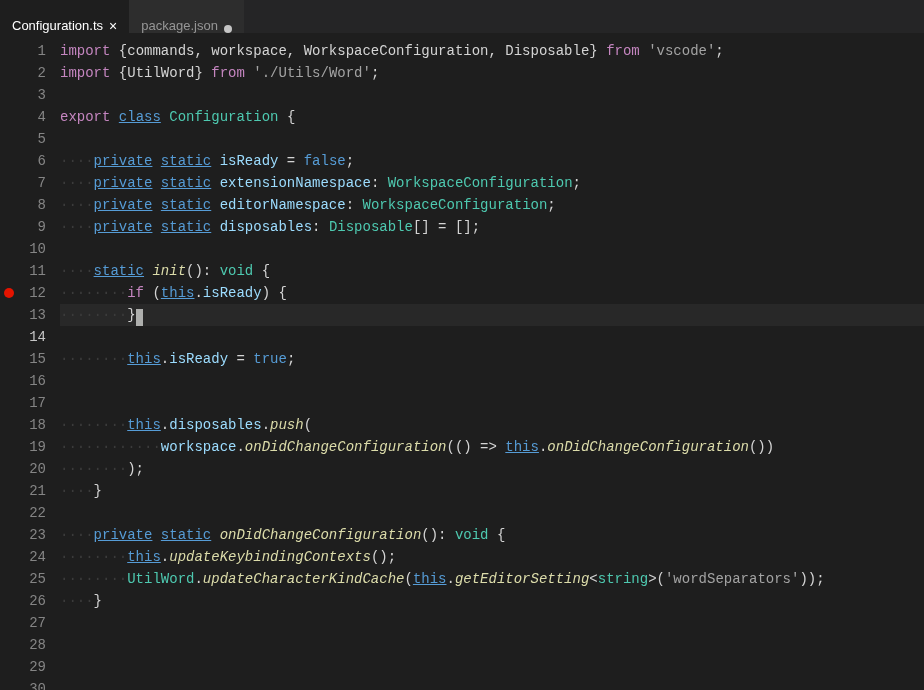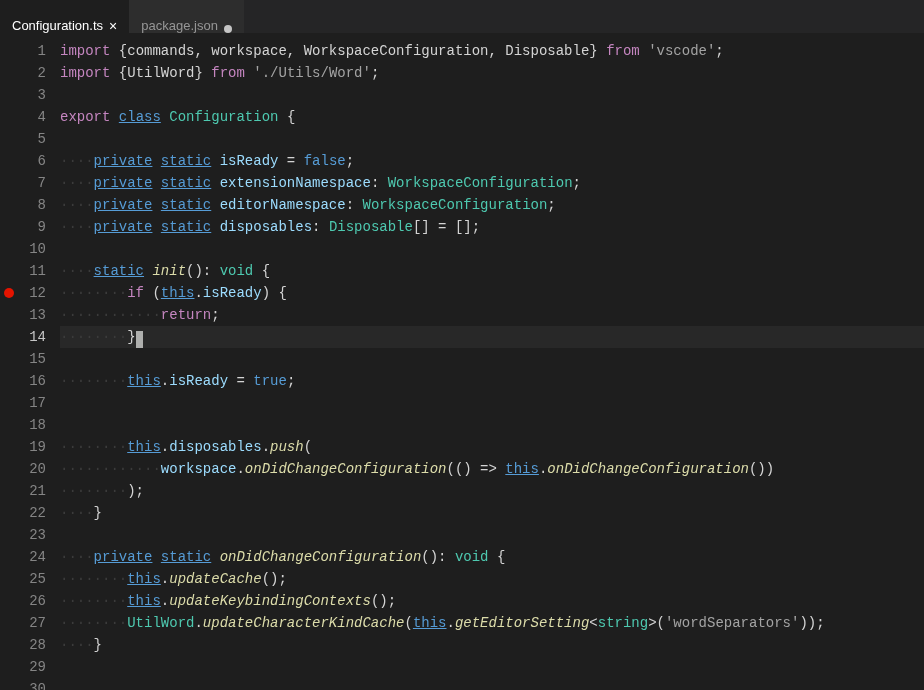--- a/index.html
+++ b/index.html
@@ -201,32 +201,30 @@
     <div class="line"></div>
     <div class="line"><span class="kw-imp">export</span> <span class="kw-mod">class</span> <span class="cls">Configuration</span> <span class="pun">{</span></div>
     <div class="line"></div>
     <div class="line"><span class="ws">····</span><span class="kw-mod">private</span> <span class="kw-mod">static</span> <span class="prop">isReady</span><span class="pun"> = </span><span class="const">false</span><span class="pun">;</span></div>
     <div class="line"><span class="ws">····</span><span class="kw-mod">private</span> <span class="kw-mod">static</span> <span class="prop">extensionNamespace</span><span class="pun">: </span><span class="cls">WorkspaceConfiguration</span><span class="pun">;</span></div>
     <div class="line"><span class="ws">····</span><span class="kw-mod">private</span> <span class="kw-mod">static</span> <span class="prop">editorNamespace</span><span class="pun">: </span><span class="cls">WorkspaceConfiguration</span><span class="pun">;</span></div>
     <div class="line"><span class="ws">····</span><span class="kw-mod">private</span> <span class="kw-mod">static</span> <span class="prop">disposables</span><span class="pun">: </span><span class="cls">Disposable</span><span class="pun">[] = [];</span></div>
     <div class="line"></div>
     <div class="line"><span class="ws">····</span><span class="kw-mod">static</span> <span class="fn">init</span><span class="pun">(): </span><span class="cls">void</span><span class="pun"> {</span></div>
     <div class="line"><span class="ws">········</span><span class="kw-ctrl">if</span><span class="pun"> (</span><span class="kw-mod">this</span><span class="pun">.</span><span class="prop">isReady</span><span class="pun">) </span><span class="pun">{</span></div>
-    <div class="line"><span class="ws">············</span><span class="kw-ctrl">return</span><span class="pun">;</span></div>
     <div class="line hl"><span class="ws">········</span><span class="pun">}</span><span class="cursor"></span></div>
     <div class="line"></div>
     <div class="line"><span class="ws">········</span><span class="kw-mod">this</span><span class="pun">.</span><span class="prop">isReady</span><span class="pun"> = </span><span class="const">true</span><span class="pun">;</span></div>
     <div class="line"></div>
     <div class="line"></div>
     <div class="line"><span class="ws">········</span><span class="kw-mod">this</span><span class="pun">.</span><span class="prop">disposables</span><span class="pun">.</span><span class="fn">push</span><span class="pun">(</span></div>
     <div class="line"><span class="ws">············</span><span class="prop">workspace</span><span class="pun">.</span><span class="fn">onDidChangeConfiguration</span><span class="pun">(() =&gt; </span><span class="kw-mod">this</span><span class="pun">.</span><span class="fn">onDidChangeConfiguration</span><span class="pun">())</span></div>
     <div class="line"><span class="ws">········</span><span class="pun">);</span></div>
     <div class="line"><span class="ws">····</span><span class="pun">}</span></div>
     <div class="line"></div>
     <div class="line"><span class="ws">····</span><span class="kw-mod">private</span> <span class="kw-mod">static</span> <span class="fn">onDidChangeConfiguration</span><span class="pun">(): </span><span class="cls">void</span><span class="pun"> {</span></div>
-    <div class="line"><span class="ws">········</span><span class="kw-mod">this</span><span class="pun">.</span><span class="fn">updateCache</span><span class="pun">();</span></div>
     <div class="line"><span class="ws">········</span><span class="kw-mod">this</span><span class="pun">.</span><span class="fn">updateKeybindingContexts</span><span class="pun">();</span></div>
     <div class="line"><span class="ws">········</span><span class="cls">UtilWord</span><span class="pun">.</span><span class="fn">updateCharacterKindCache</span><span class="pun">(</span><span class="kw-mod">this</span><span class="pun">.</span><span class="fn">getEditorSetting</span><span class="pun">&lt;</span><span class="cls">string</span><span class="pun">&gt;(</span><span class="str">'wordSeparators'</span><span class="pun">));</span></div>
     <div class="line"><span class="ws">····</span><span class="pun">}</span></div>
     <div class="line"></div>
 
   </div>
 </div>
 
 </body></html>

